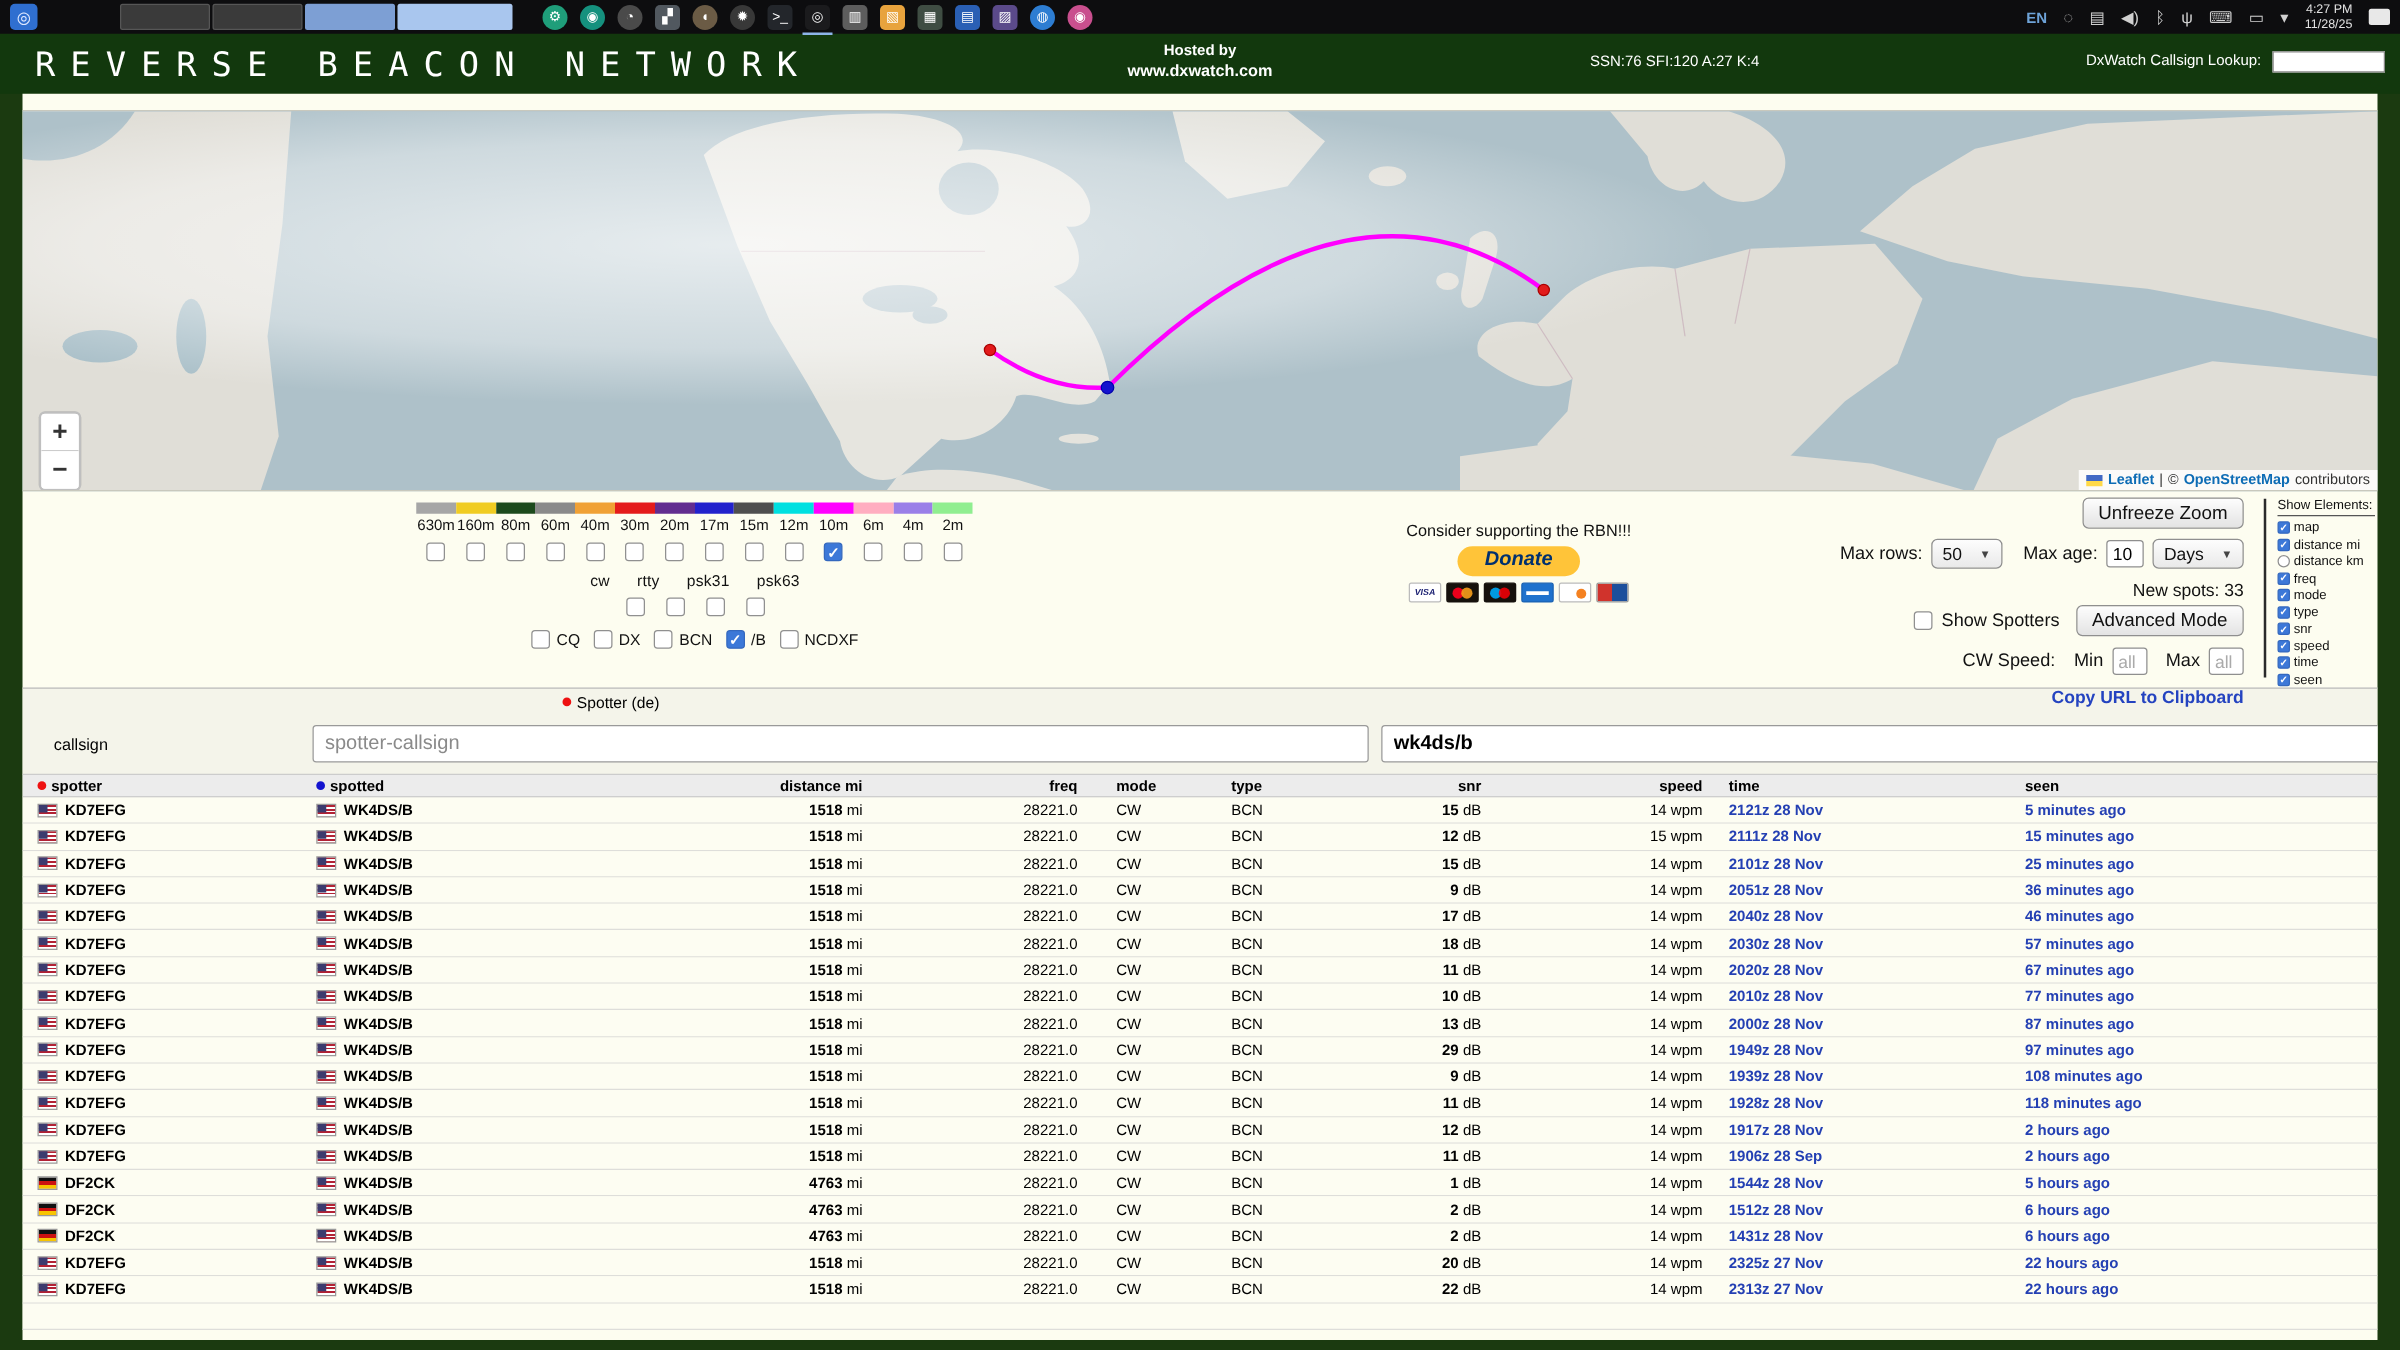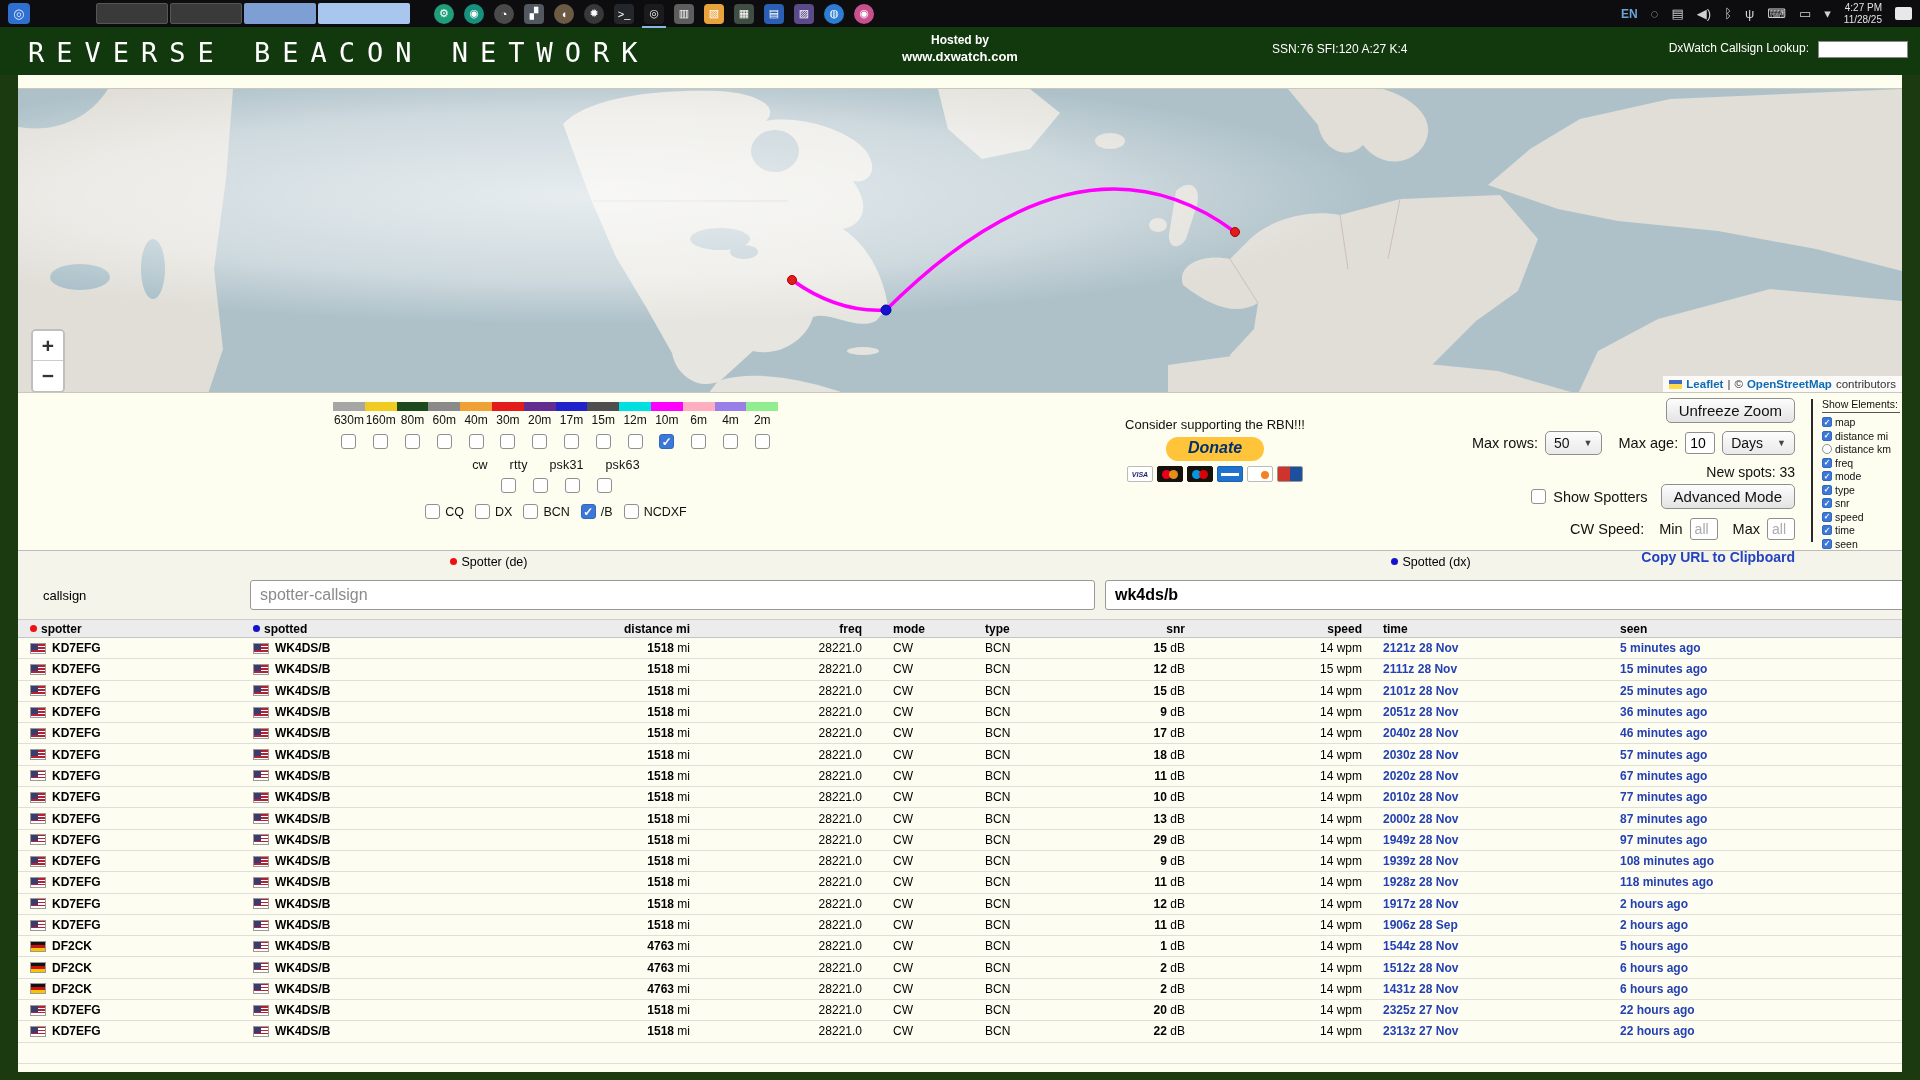--- a/index.html
+++ b/index.html
@@ -526,21 +526,20 @@
           <div class="item">
             <span class="cb sm on"></span>
             <span>seen</span>
           </div>
         </div>
     </div>
   </div>
 
   <div class="search-head">
     <div class="half"><span class="dot red"></span><span>Spotter (de)</span></div>
-    <div class="half"><span class="dot blue"></span><span>Spotted (dx)</span></div>
   </div>
   <div class="search-body">
     <div class="cs-label">callsign</div>
     <input class="cs-input spotter" placeholder="spotter-callsign" style="">
     <input class="cs-input spotted" value="wk4ds/b" style="">
   </div>
 
   <div class="tgrid thead">
     <div><span class="dot red"></span><span>spotter</span></div>
     <div><span class="dot blue"></span><span>spotted</span></div>

